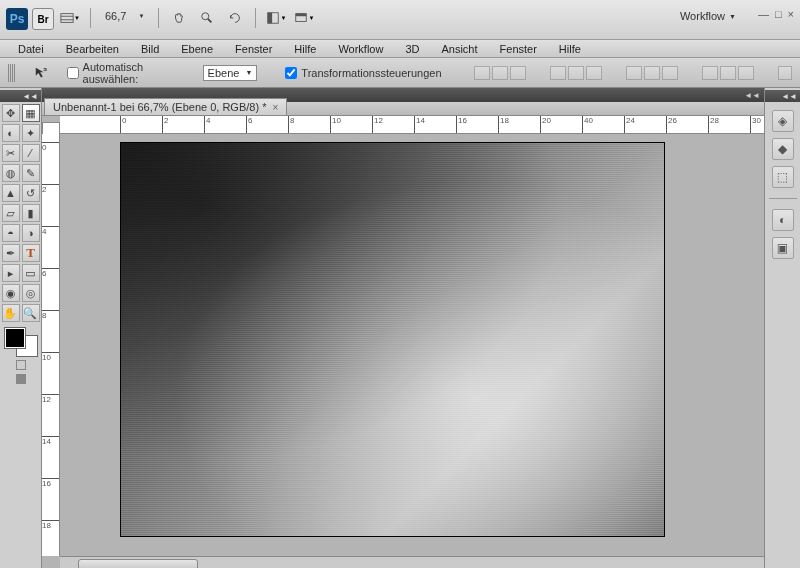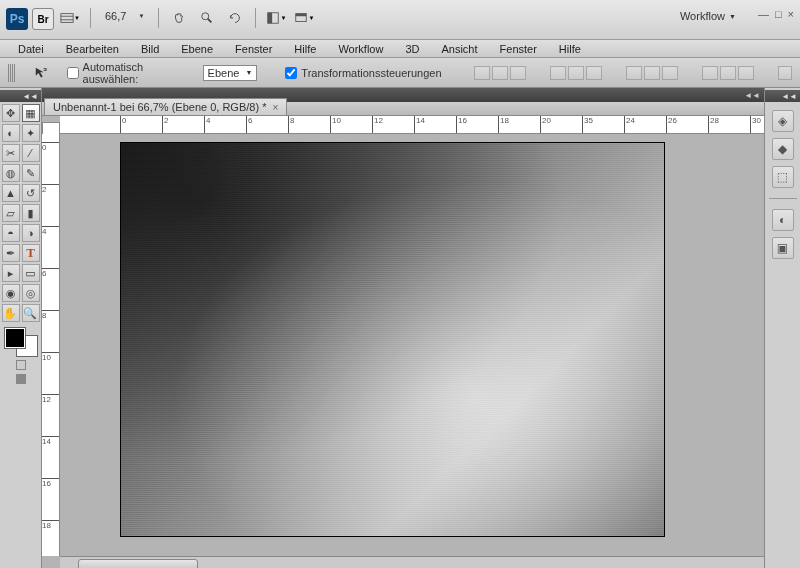--- a/index.html
+++ b/index.html
@@ -262,21 +262,21 @@
         <div class="tick" style="left: 102px;">2</div>
         <div class="tick" style="left: 144px;">4</div>
         <div class="tick" style="left: 186px;">6</div>
         <div class="tick" style="left: 228px;">8</div>
         <div class="tick" style="left: 270px;">10</div>
         <div class="tick" style="left: 312px;">12</div>
         <div class="tick" style="left: 354px;">14</div>
         <div class="tick" style="left: 396px;">16</div>
         <div class="tick" style="left: 438px;">18</div>
         <div class="tick" style="left: 480px;">20</div>
-        <div class="tick" style="left: 522px;">35</div>
+        <div class="tick" style="left: 522px;">40</div>
         <div class="tick" style="left: 564px;">24</div>
         <div class="tick" style="left: 606px;">26</div>
         <div class="tick" style="left: 648px;">28</div>
         <div class="tick" style="left: 690px;">30</div>
       </div>
     <div class="workspace">
       <div class="ruler-v" id="rv">
           <div class="tick" style="top: 8px;">0</div>
           <div class="tick" style="top: 50px;">2</div>
           <div class="tick" style="top: 92px;">4</div>

